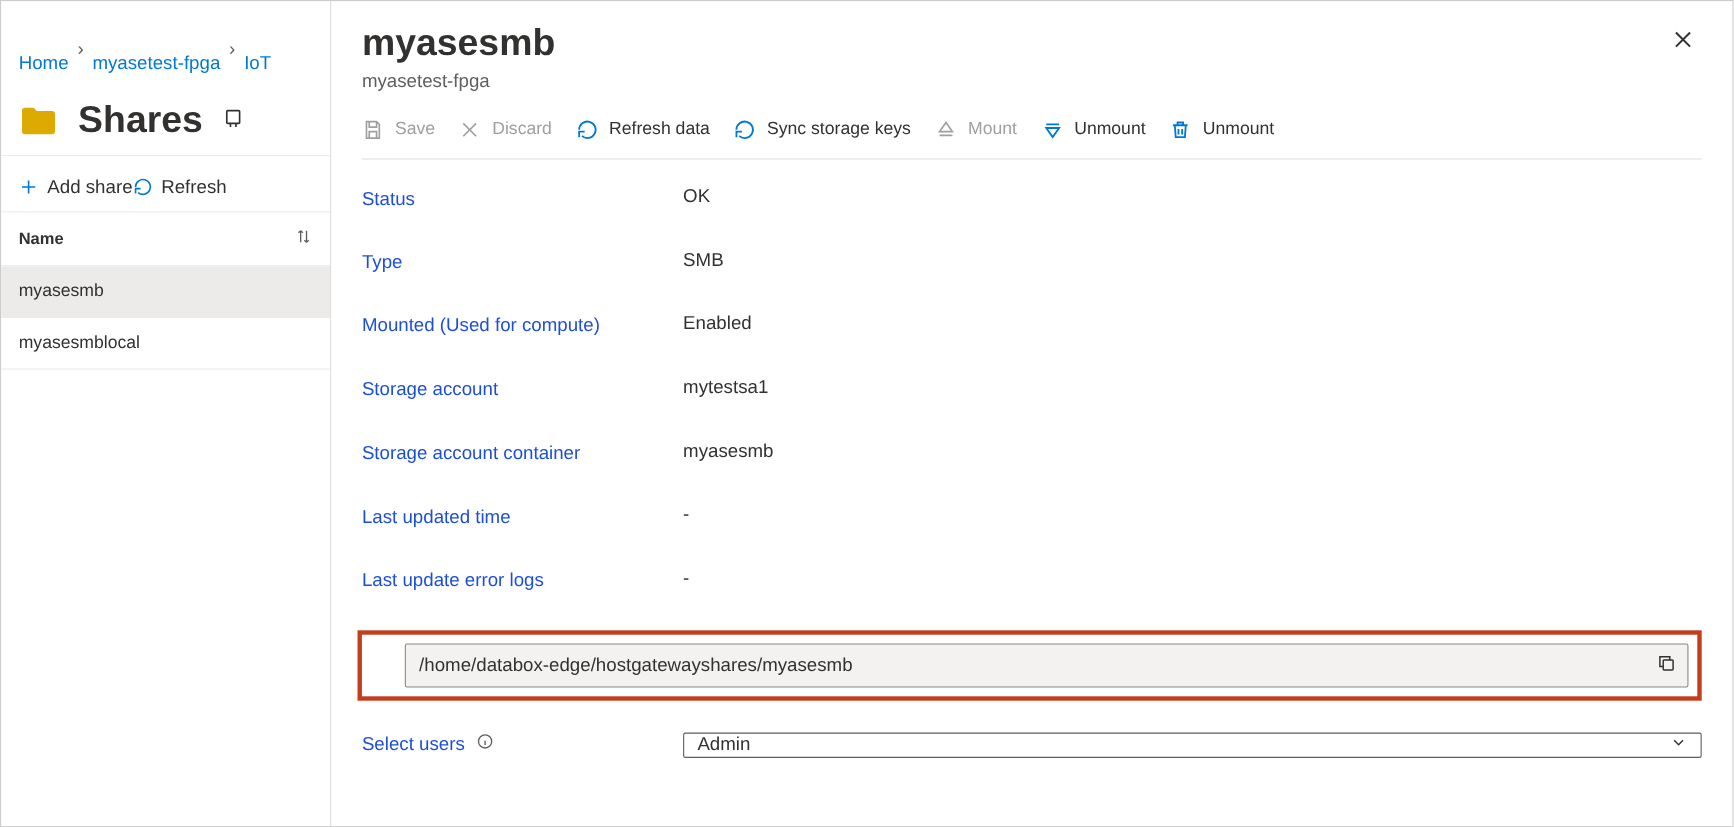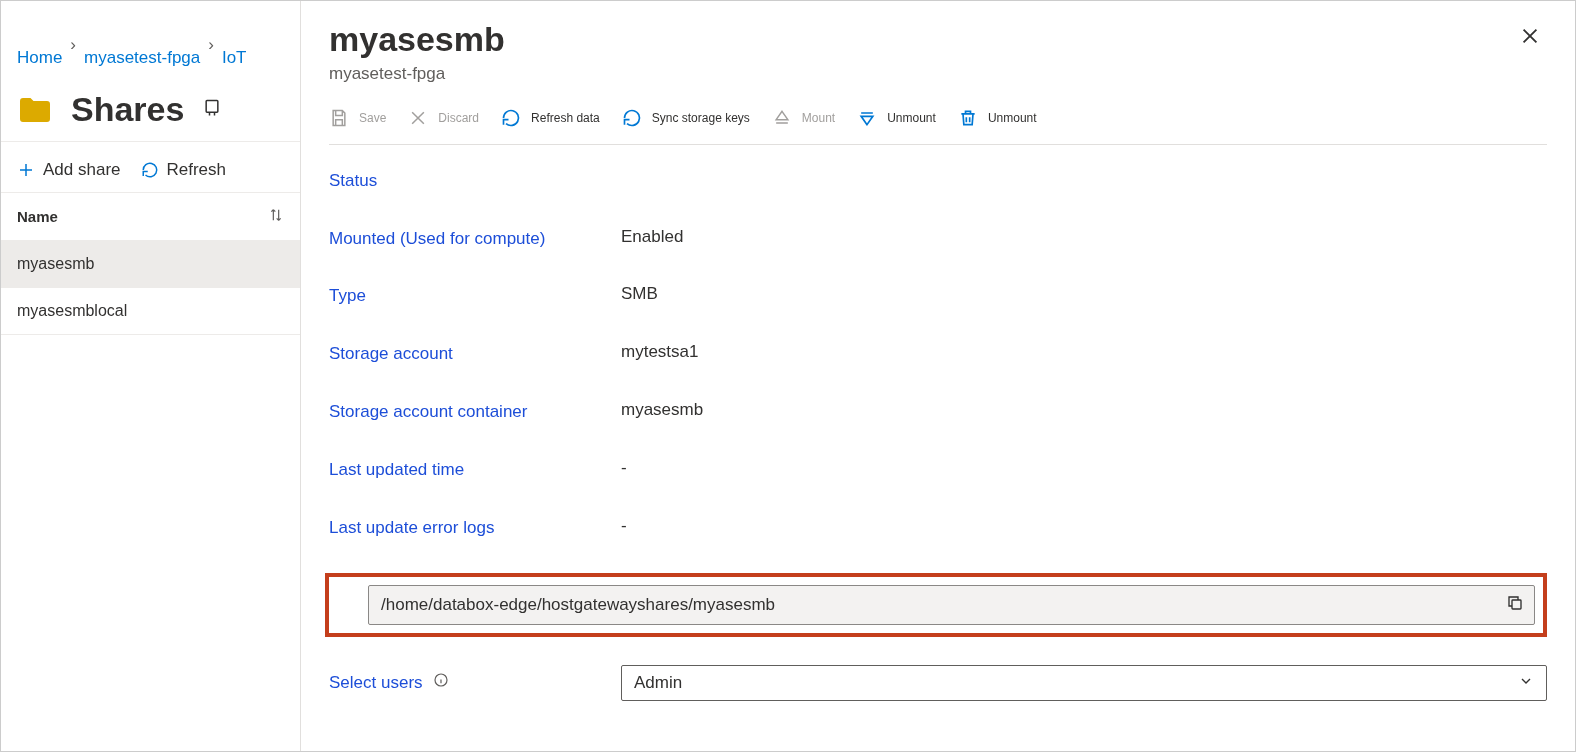--- a/index.html
+++ b/index.html
@@ -11,41 +11,41 @@
   .left-panel { width: 300px; border-right: 1px solid #e1dfdd; display: flex; flex-direction: column; padding-top: 10px; }
   .breadcrumb { display: flex; align-items: center; gap: 8px; padding: 10px 16px; font-size: 17px; }
   .breadcrumb a { color: #0078d4; text-decoration: none; margin-top: 27px; }
   .breadcrumb .sep { color: #605e5c; }
 
   .shares-header { display: flex; align-items: center; padding: 12px 16px; gap: 18px; }
   .folder-icon svg { width: 36px; height: 36px; display: block; }
   .shares-title { font-size: 34px; font-weight: 600; }
   .pin-icon svg { width: 20px; height: 20px; color: #323130; }
 
-  .shares-toolbar { display: flex; align-items: center; gap: 20px; padding: 18px 16px 12px 16px; border-top: 1px solid #edebe9; }
+  .shares-toolbar { display: flex; align-items: center; padding: 18px 16px 12px 16px; border-top: 1px solid #edebe9; }
   .tb-btn { display: flex; align-items: center; gap: 8px; color: #323130; cursor: pointer; font-size: 17px; }
   .tb-btn .ic { color: #0078d4; display: inline-flex; }
   .tb-btn .ic svg { width: 18px; height: 18px; }
 
   .list-header { display: flex; align-items: center; justify-content: space-between; padding: 14px 16px; border-top: 1px solid #edebe9; border-bottom: 1px solid #edebe9; font-weight: 600; }
   .sort-icon svg { width: 16px; height: 16px; color: #605e5c; }
 
   .list-item { padding: 14px 16px; border-bottom: 1px solid #edebe9; cursor: pointer; font-size: 16px; }
   .list-item.selected { background: #edebe9; }
 
   
   .detail-panel { flex: 1; padding: 18px 28px 28px 28px; position: relative; overflow-y: auto; }
   .detail-header-row { display: flex; justify-content: space-between; align-items: flex-start; }
   .detail-title { font-size: 34px; font-weight: 600; line-height: 1.2; }
   .detail-subtitle { font-size: 17px; color: #605e5c; margin-top: 4px; }
   .close-btn { cursor: pointer; padding: 6px; }
   .close-btn svg { width: 22px; height: 22px; color: #323130; }
 
   .detail-toolbar { display: flex; align-items: center; gap: 22px; padding: 24px 0 16px 0; border-bottom: 1px solid #e1dfdd; flex-wrap: wrap; }
-  .dt-btn { display: flex; align-items: center; gap: 10px; cursor: pointer; font-size: 12px; color: #323130; }
+  .dt-btn { display: flex; align-items: center; gap: 10px; cursor: pointer; font-size: 16px; color: #323130; }
   .dt-btn.disabled { color: #a19f9d; cursor: default; }
   .dt-btn .dic { display: inline-flex; }
   .dt-btn .dic svg { width: 20px; height: 20px; }
   .dt-btn:not(.disabled) .dic { color: #0078d4; }
   .dt-btn.disabled .dic { color: #a19f9d; }
 
   .prop-list { margin-top: 24px; }
   .prop-row { display: flex; align-items: flex-start; margin-bottom: 34px; font-size: 17px; }
   .prop-label { width: 292px; color: #1d4ed8; flex-shrink: 0; padding-right: 16px; line-height: 1.4; }
   .prop-value { flex: 1; color: #323130; }
@@ -55,21 +55,21 @@
 
   .mount-input-wrap { display: flex; align-items: center; flex: 1; background: #f3f2f1; border: 1px solid #8a8886; border-radius: 2px; height: 40px; margin-left: 39px; }
   .mount-input { flex: 1; background: transparent; border: none; font-size: 17px; padding: 0 12px; outline: none; color: #323130; }
   .copy-btn { padding: 0 10px; cursor: pointer; color: #323130; }
   .copy-btn svg { width: 18px; height: 18px; }
 
   .info-ic { display: inline-flex; margin-left: 6px; }
   .info-ic svg { width: 16px; height: 16px; color: #605e5c; }
 
   .select-wrap { flex: 1; position: relative; }
-  .select-box { display: flex; align-items: center; justify-content: space-between; border: 1px solid #605e5c; border-radius: 2px; height: 36px; padding: 0 12px; cursor: pointer; font-size: 17px; }
+  .select-box { display: flex; align-items: center; justify-content: space-between; border: 1px solid #605e5c; border-radius: 2px; height: 23px; padding: 0 12px; cursor: pointer; font-size: 17px; }
   .chev svg { width: 16px; height: 16px; color: #323130; }
 </style>
 </head>
 <body>
 
 <div class="root">
 
   <div class="left-panel">
     <div class="breadcrumb">
       <a href="#">Home</a>
@@ -200,28 +200,29 @@
               <path d="M4 7h16M9 7V4h6v3M6 7l1 13h10l1-13M10 11v6M14 11v6"></path>
             </svg>
           </span>
         <span>Unmount</span>
       </div>
     </div>
 
     <div class="prop-list">
       <div class="prop-row">
         <div class="prop-label">Status</div>
+        <div class="prop-value">OK</div>
+      </div>
+      <div class="prop-row">
+        <div class="prop-label">Type</div>
+        <div class="prop-value">SMB</div>
       </div>
       <div class="prop-row">
         <div class="prop-label">Mounted (Used for compute)</div>
         <div class="prop-value">Enabled</div>
-      </div>
-      <div class="prop-row">
-        <div class="prop-label">Type</div>
-        <div class="prop-value">SMB</div>
       </div>
       <div class="prop-row">
         <div class="prop-label">Storage account</div>
         <div class="prop-value">mytestsa1</div>
       </div>
       <div class="prop-row">
         <div class="prop-label">Storage account container</div>
         <div class="prop-value">myasesmb</div>
       </div>
       <div class="prop-row">

